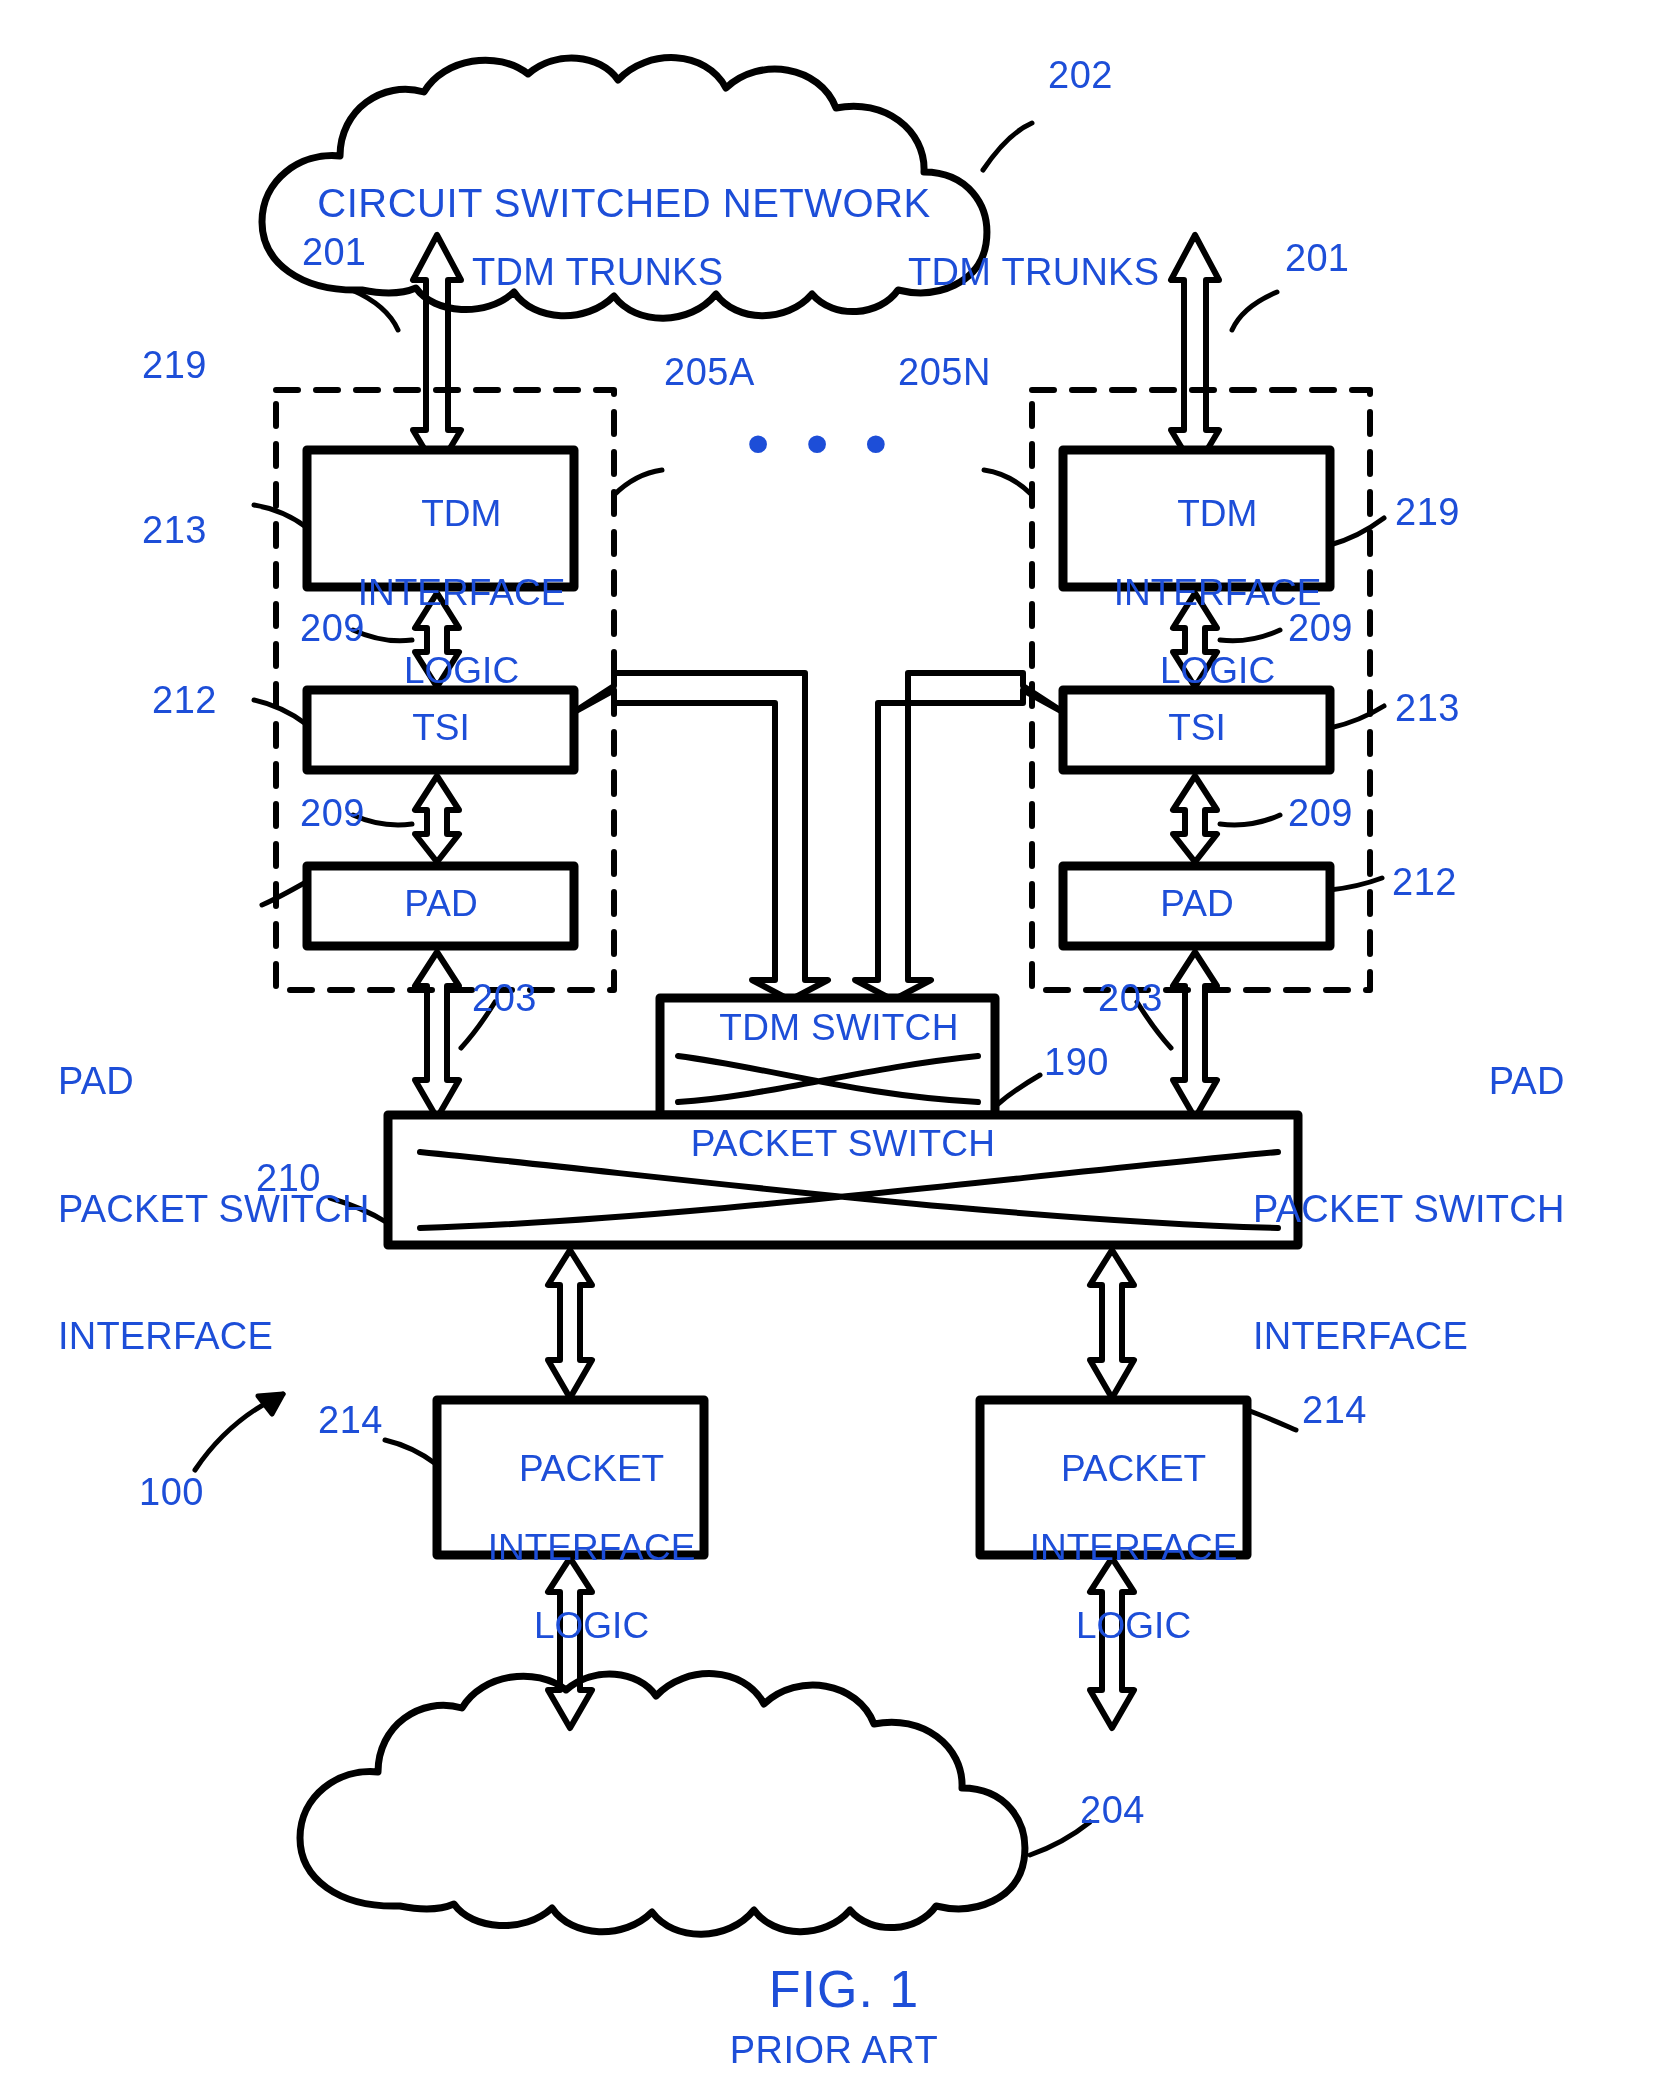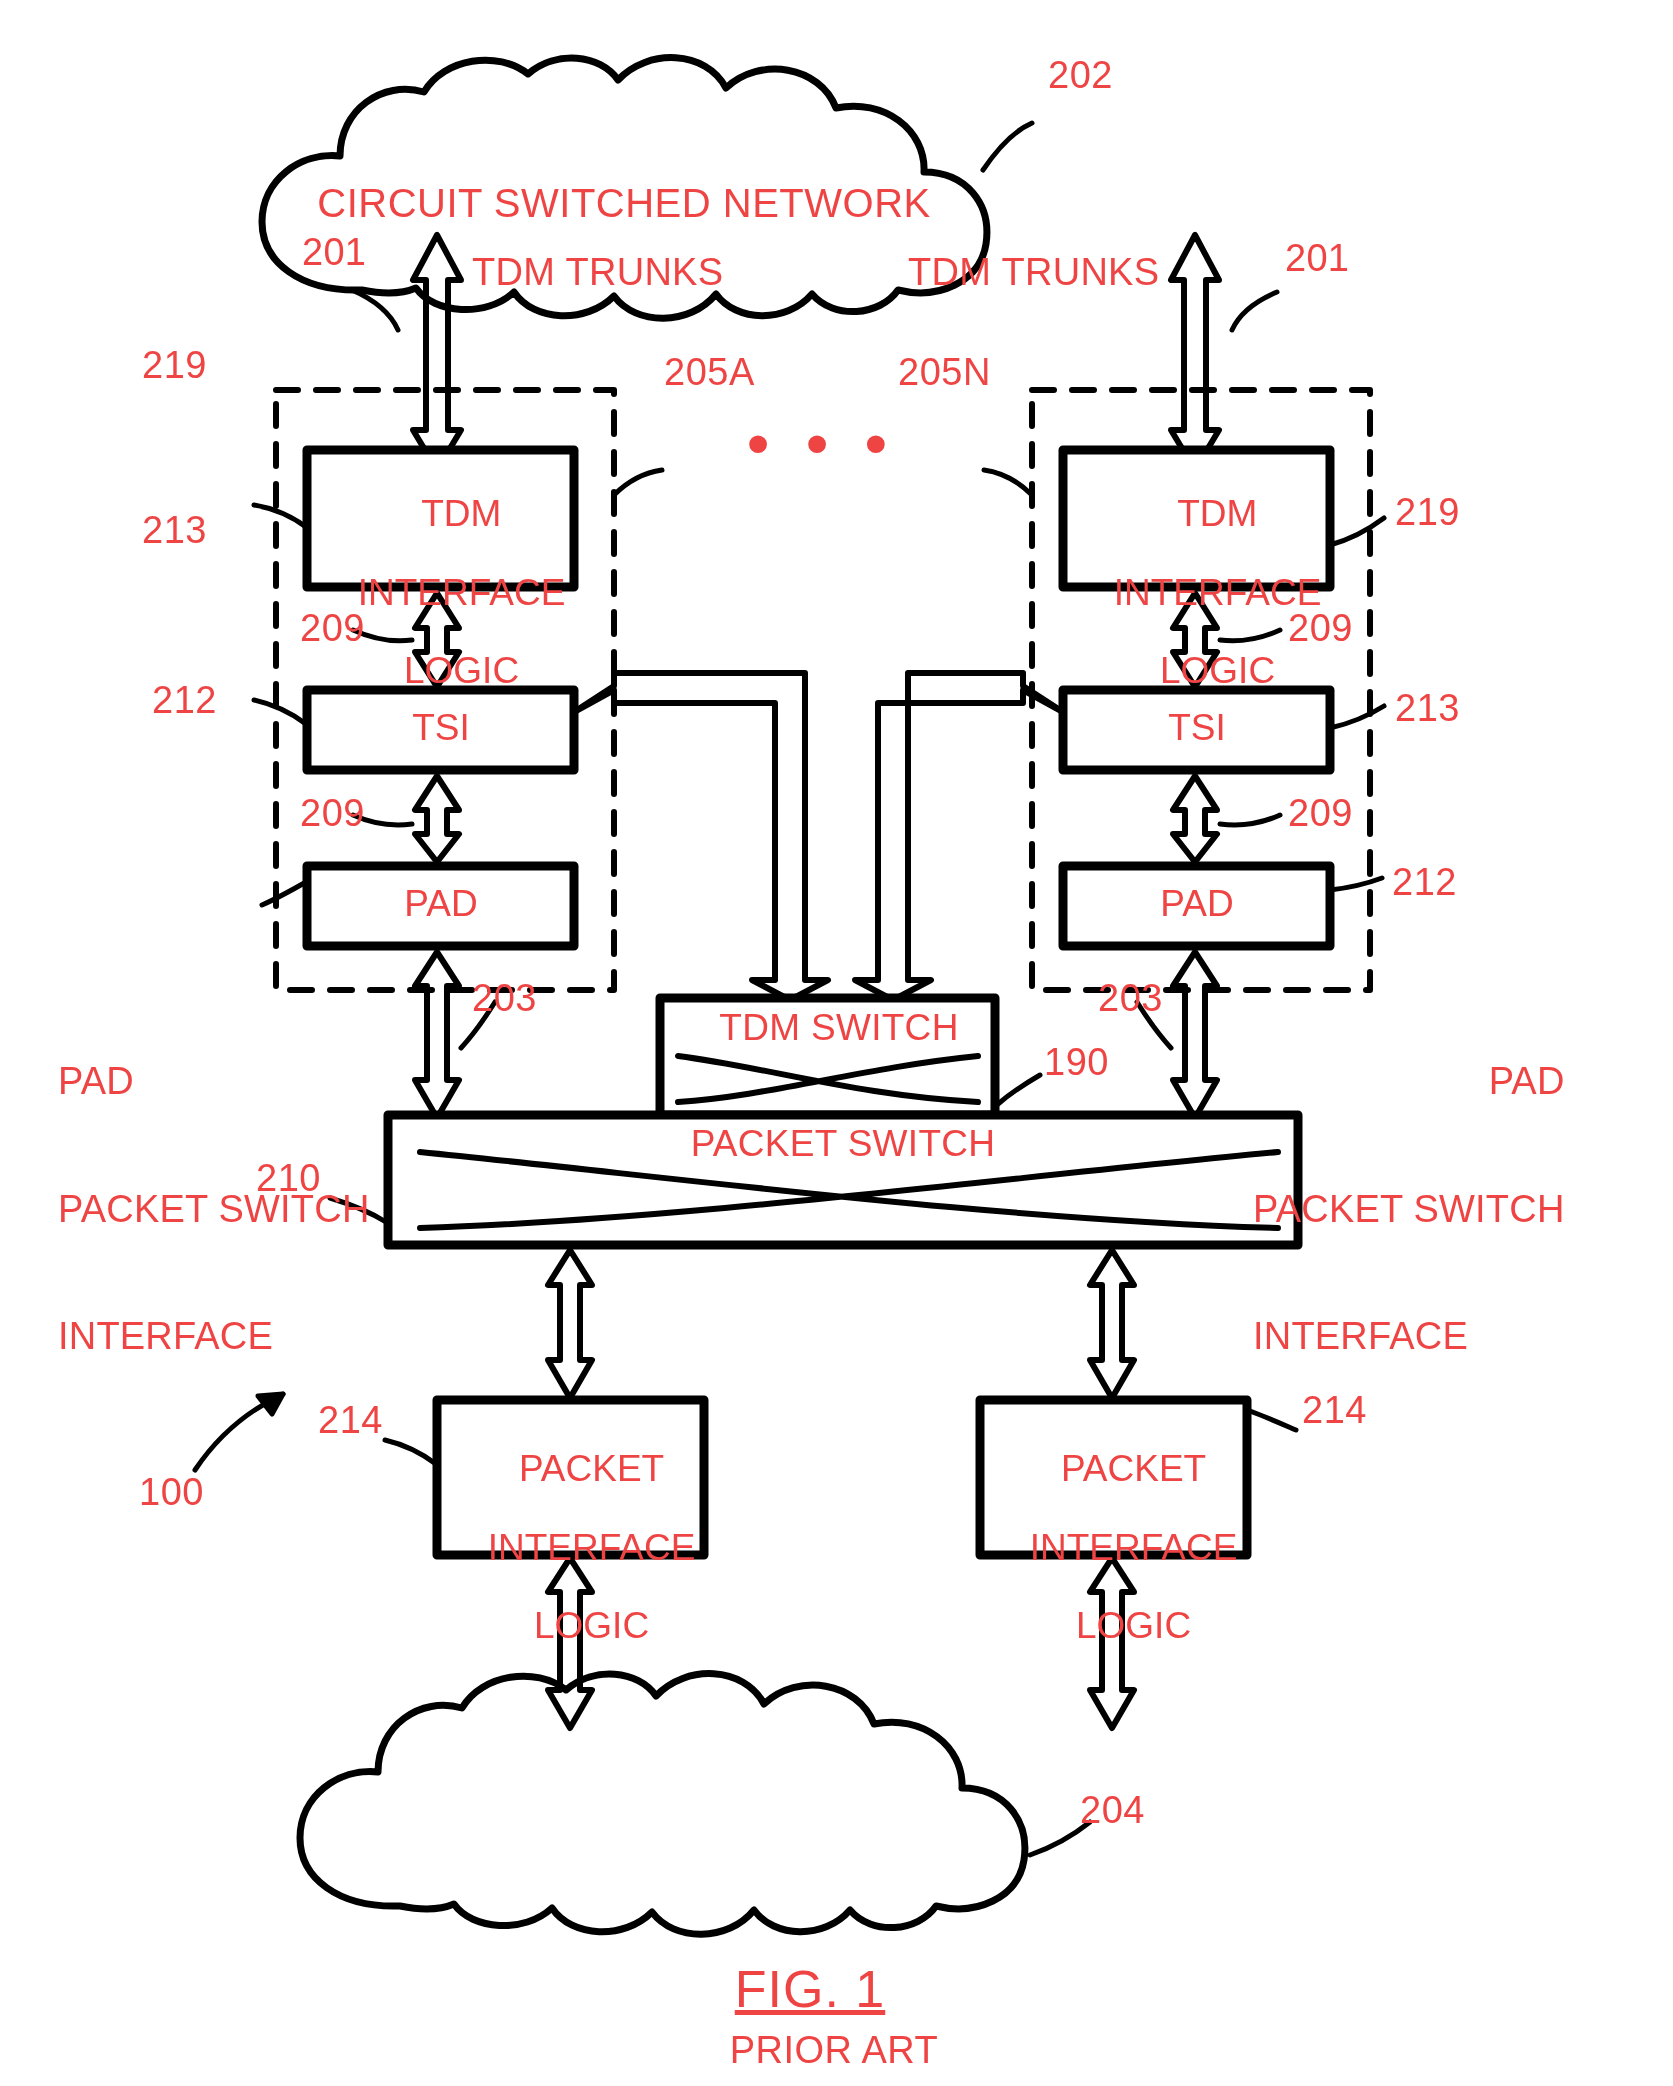--- a/index.html
+++ b/index.html
@@ -23,21 +23,21 @@
     left: 0;
     top: 0;
     width: 1673px;
     height: 2086px;
   }
   .lbl {
     position: absolute;
     white-space: pre;
     line-height: 1.06;
     font-family: "Liberation Sans", sans-serif;
-    color: #ef4444;
+    color: #1d4ed8;
   }
   .ref {
     font-size: 38px;
     letter-spacing: 0.5px;
   }
   .boxtext {
     font-size: 37px;
     text-align: center;
     letter-spacing: 0px;
   }
@@ -288,16 +288,16 @@
     <span>PACKET</span><br>
     <span>INTERFACE</span><br>
     <span>LOGIC</span>
   </div>
   <div class="lbl ref" style="left:1302px; top:1390px;">214</div>
 
   <div class="lbl ref" style="left:139px; top:1472px;">100</div>
 
   <div class="lbl ref" style="left:1080px; top:1790px;">204</div>
 
-  <div class="lbl figcap ctr" style="left:810px; top:1962px;text-decoration:underline;">FIG. 1</div>
+  <div class="lbl figcap ctr" style="left:844px; top:1962px;">FIG. 1</div>
   <div class="lbl figsub ctr" style="left:834px; top:2030px;text-align:center;">PRIOR ART</div>
 
 </div>
 
 </body></html>

